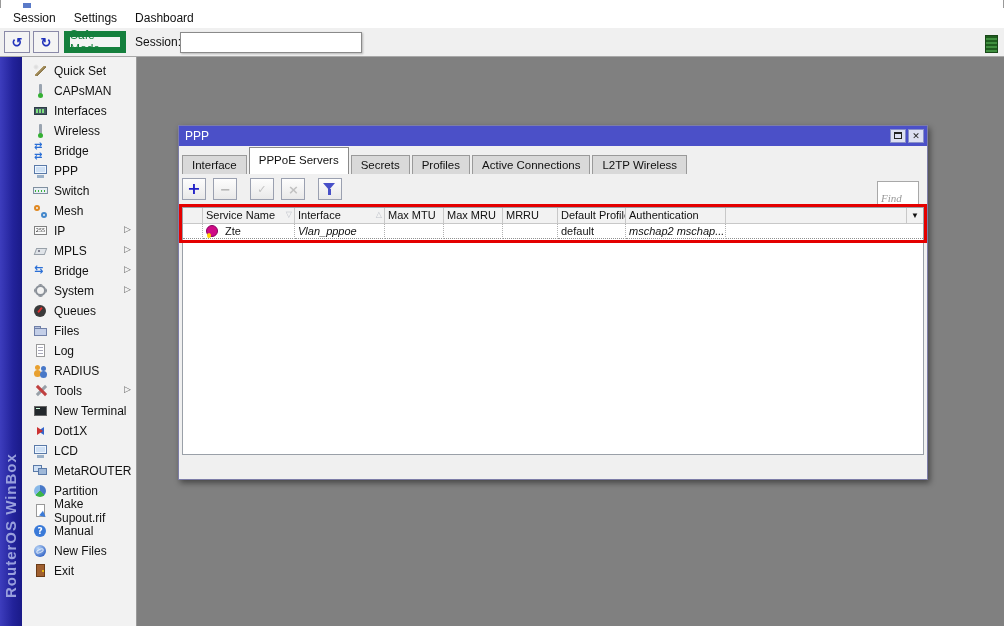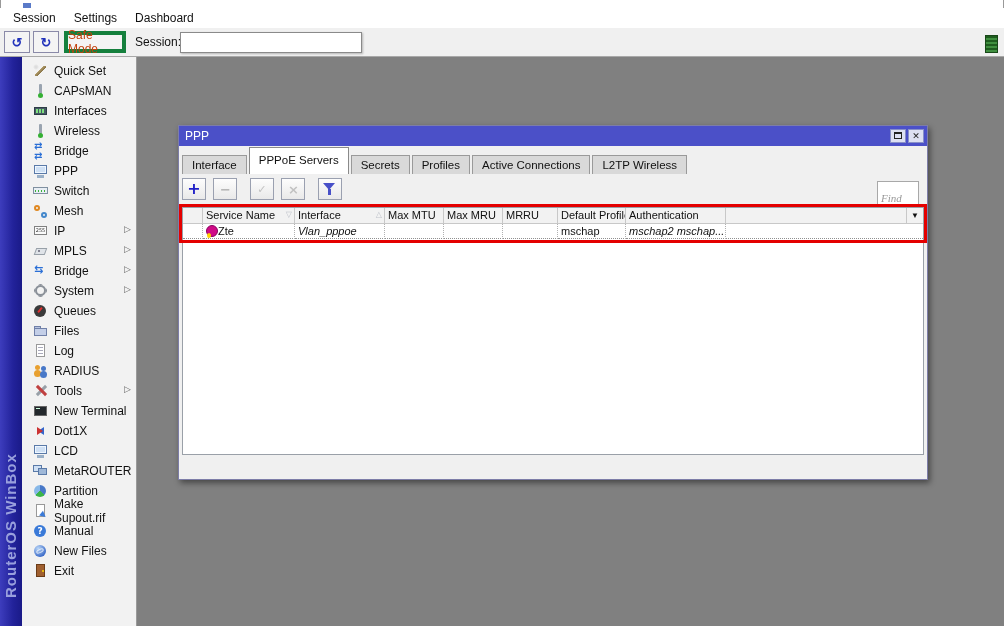--- a/index.html
+++ b/index.html
@@ -13,21 +13,21 @@
 
   
   .menubar{position:absolute;left:0;top:8px;width:1004px;height:20px;background:#fff;display:flex;align-items:center;padding-left:4px}
   .menu-item{font-size:12px;color:#111;padding:2px 9px;cursor:default}
 
   
   .main-toolbar{position:absolute;left:0;top:28px;width:1004px;height:29px;background:#f0f0f0;border-bottom:1px solid #a8a8a8}
   .tbtn{position:absolute;top:3px;height:22px;border:1px solid #8a8aa8;background:#f4f4f4;display:flex;align-items:center;justify-content:center;font-size:13px;color:#2233bb;font-weight:bold}
   .tbtn.undo{left:4px;width:26px}
   .tbtn.redo{left:33px;width:26px}
-  .safe-mode{position:absolute;left:64px;top:3px;width:62px;height:22px;border:4px solid #15803d;background:#f4f4f4;font-size:12px;color:#c2410c;display:flex;align-items:center;justify-content:center}
+  .safe-mode{position:absolute;left:64px;top:3px;width:62px;height:22px;border:6px solid #15803d;background:#f4f4f4;font-size:12px;color:#15803d;display:flex;align-items:center;justify-content:center}
   .session-label{position:absolute;left:135px;top:0;height:29px;line-height:29px;font-size:12px;color:#111}
   .session-input{position:absolute;left:180px;top:4px;width:182px;height:21px;border:1px solid #8a8a8a;background:#fff;box-shadow:1px 1px 2px rgba(0,0,0,.25);font-size:12px;padding:0 3px}
   .conn-indicator{position:absolute;left:985px;top:7px;width:13px;height:18px;background:repeating-linear-gradient(180deg,#1e5c1e 0 2px,#3f8f3f 2px 4px);border:1px solid #184818}
 
   
   .sidebar{position:absolute;left:0;top:57px;width:137px;height:569px;background:#f2f2f2;border-right:1px solid #9a9a9a}
   .brand-strip{position:absolute;left:0;top:0;width:22px;height:569px;background:linear-gradient(90deg,#3d3dbd 0%,#22229a 60%,#1a1a88 100%)}
   .brand{position:absolute;left:0;bottom:28px;width:22px;height:235px;writing-mode:vertical-rl;transform:rotate(180deg);color:#99a0dd;font-size:15px;font-weight:bold;letter-spacing:1px;line-height:22px}
   .side-menu{position:absolute;left:22px;top:4px;width:115px}
   .side-item{height:20px;display:flex;align-items:center;gap:6px;padding-left:11px;font-size:12px;color:#111;position:relative;cursor:default}
@@ -106,21 +106,21 @@
   .find-input{position:absolute;right:5px;top:3px;width:42px;height:17px;border:1px solid #a8a8a8;background:#fff;font-family:Liberation Serif, serif;font-size:11px;padding:16px 3px;color:#333}
   .find-input::placeholder{font-style:italic;color:#999}
 
   .win-table{position:absolute;left:3px;top:81px;right:3px;bottom:24px;background:#fff;border:1px solid #9aa0a8;overflow:hidden}
   .thead{display:flex;height:16px;background:#f2f2f2;border-bottom:1px solid #c8c8c8;font-size:11px;color:#111}
   .th{border-right:1px solid #c8c8c8;padding:1px 2px 0 3px;white-space:nowrap;overflow:hidden;position:relative;flex:none}
   .th .sort{position:absolute;right:2px;top:2px;font-size:8px;color:#c0c4cc}
   .th-filler{flex:1;border-right:none}
   .th-drop{width:17px;flex:none;text-align:center;font-size:8px;line-height:15px;border-left:1px solid #c8c8c8;color:#111}
   .trow{display:flex;height:15px;font-size:11px;color:#111}
-  .td{border-right:1px dotted #b0b0b0;border-bottom:1px dotted #909090;padding:0 2px 0 3px;white-space:nowrap;overflow:hidden;display:flex;align-items:center;gap:0;flex:none}
+  .td{border-right:1px dotted #b0b0b0;border-bottom:1px dotted #909090;padding:0 2px 0 3px;white-space:nowrap;overflow:hidden;display:flex;align-items:center;gap:7px;flex:none}
   .td-filler{flex:1;border-bottom:1px dotted #909090}
   .annotation-box{position:absolute;left:0;top:78px;width:748px;height:39px;border:3px solid #e40000;z-index:6;pointer-events:none}
   .win-status{position:absolute;left:3px;right:3px;bottom:3px;height:18px;background:#f0f0f0;border-top:1px solid #cfcfcf;font-size:11px;color:#111;line-height:18px;padding-left:4px}
 </style>
 </head>
 <body>
 
 <div class="app">
 
   <div class="titlebar-cut">
@@ -327,21 +327,21 @@
             <div class="td" style="width: 59px;">
               <span></span>
             </div>
             <div class="td" style="width: 59px;">
               <span></span>
             </div>
             <div class="td" style="width: 55px;">
               <span></span>
             </div>
             <div class="td" style="width: 68px;">
-              <span>mschap</span>
+              <span>default</span>
             </div>
             <div class="td" style="width: 100px; font-style: italic;">
               <span>mschap2 mschap...</span>
             </div>
             <div class="td-filler"></div>
           </div>
         </div>
     </div>
 
     <div class="annotation-box"></div>

